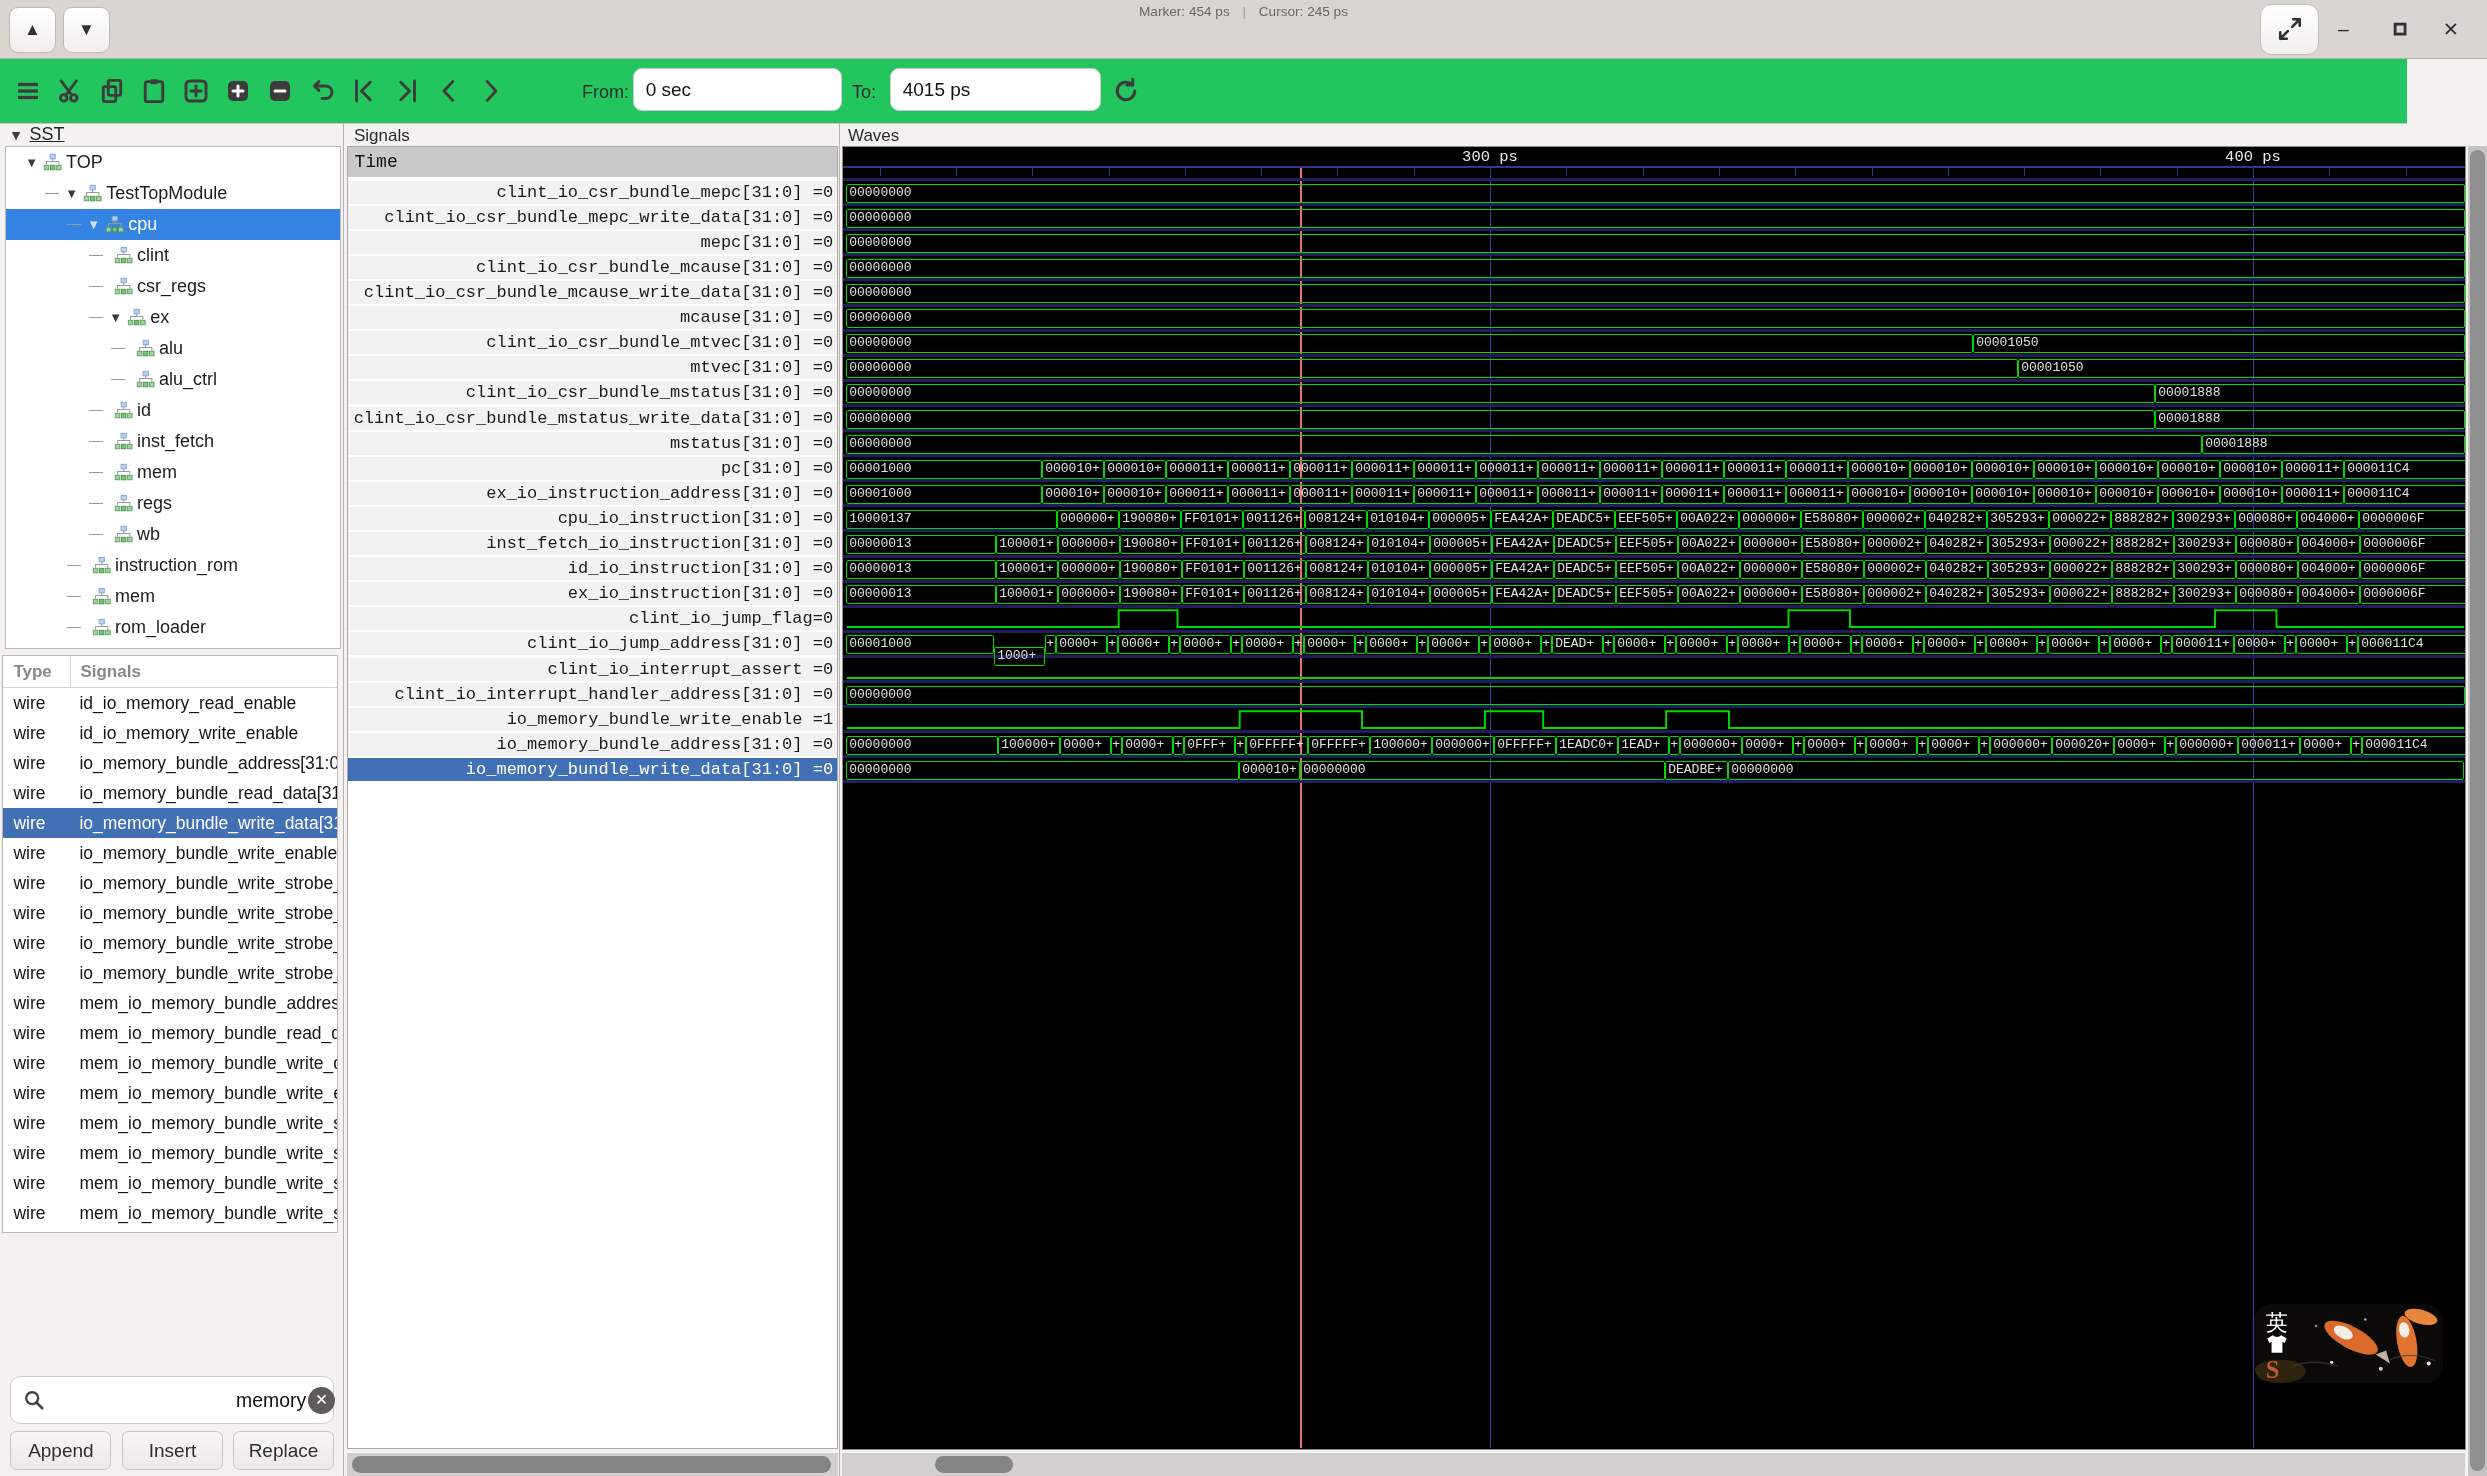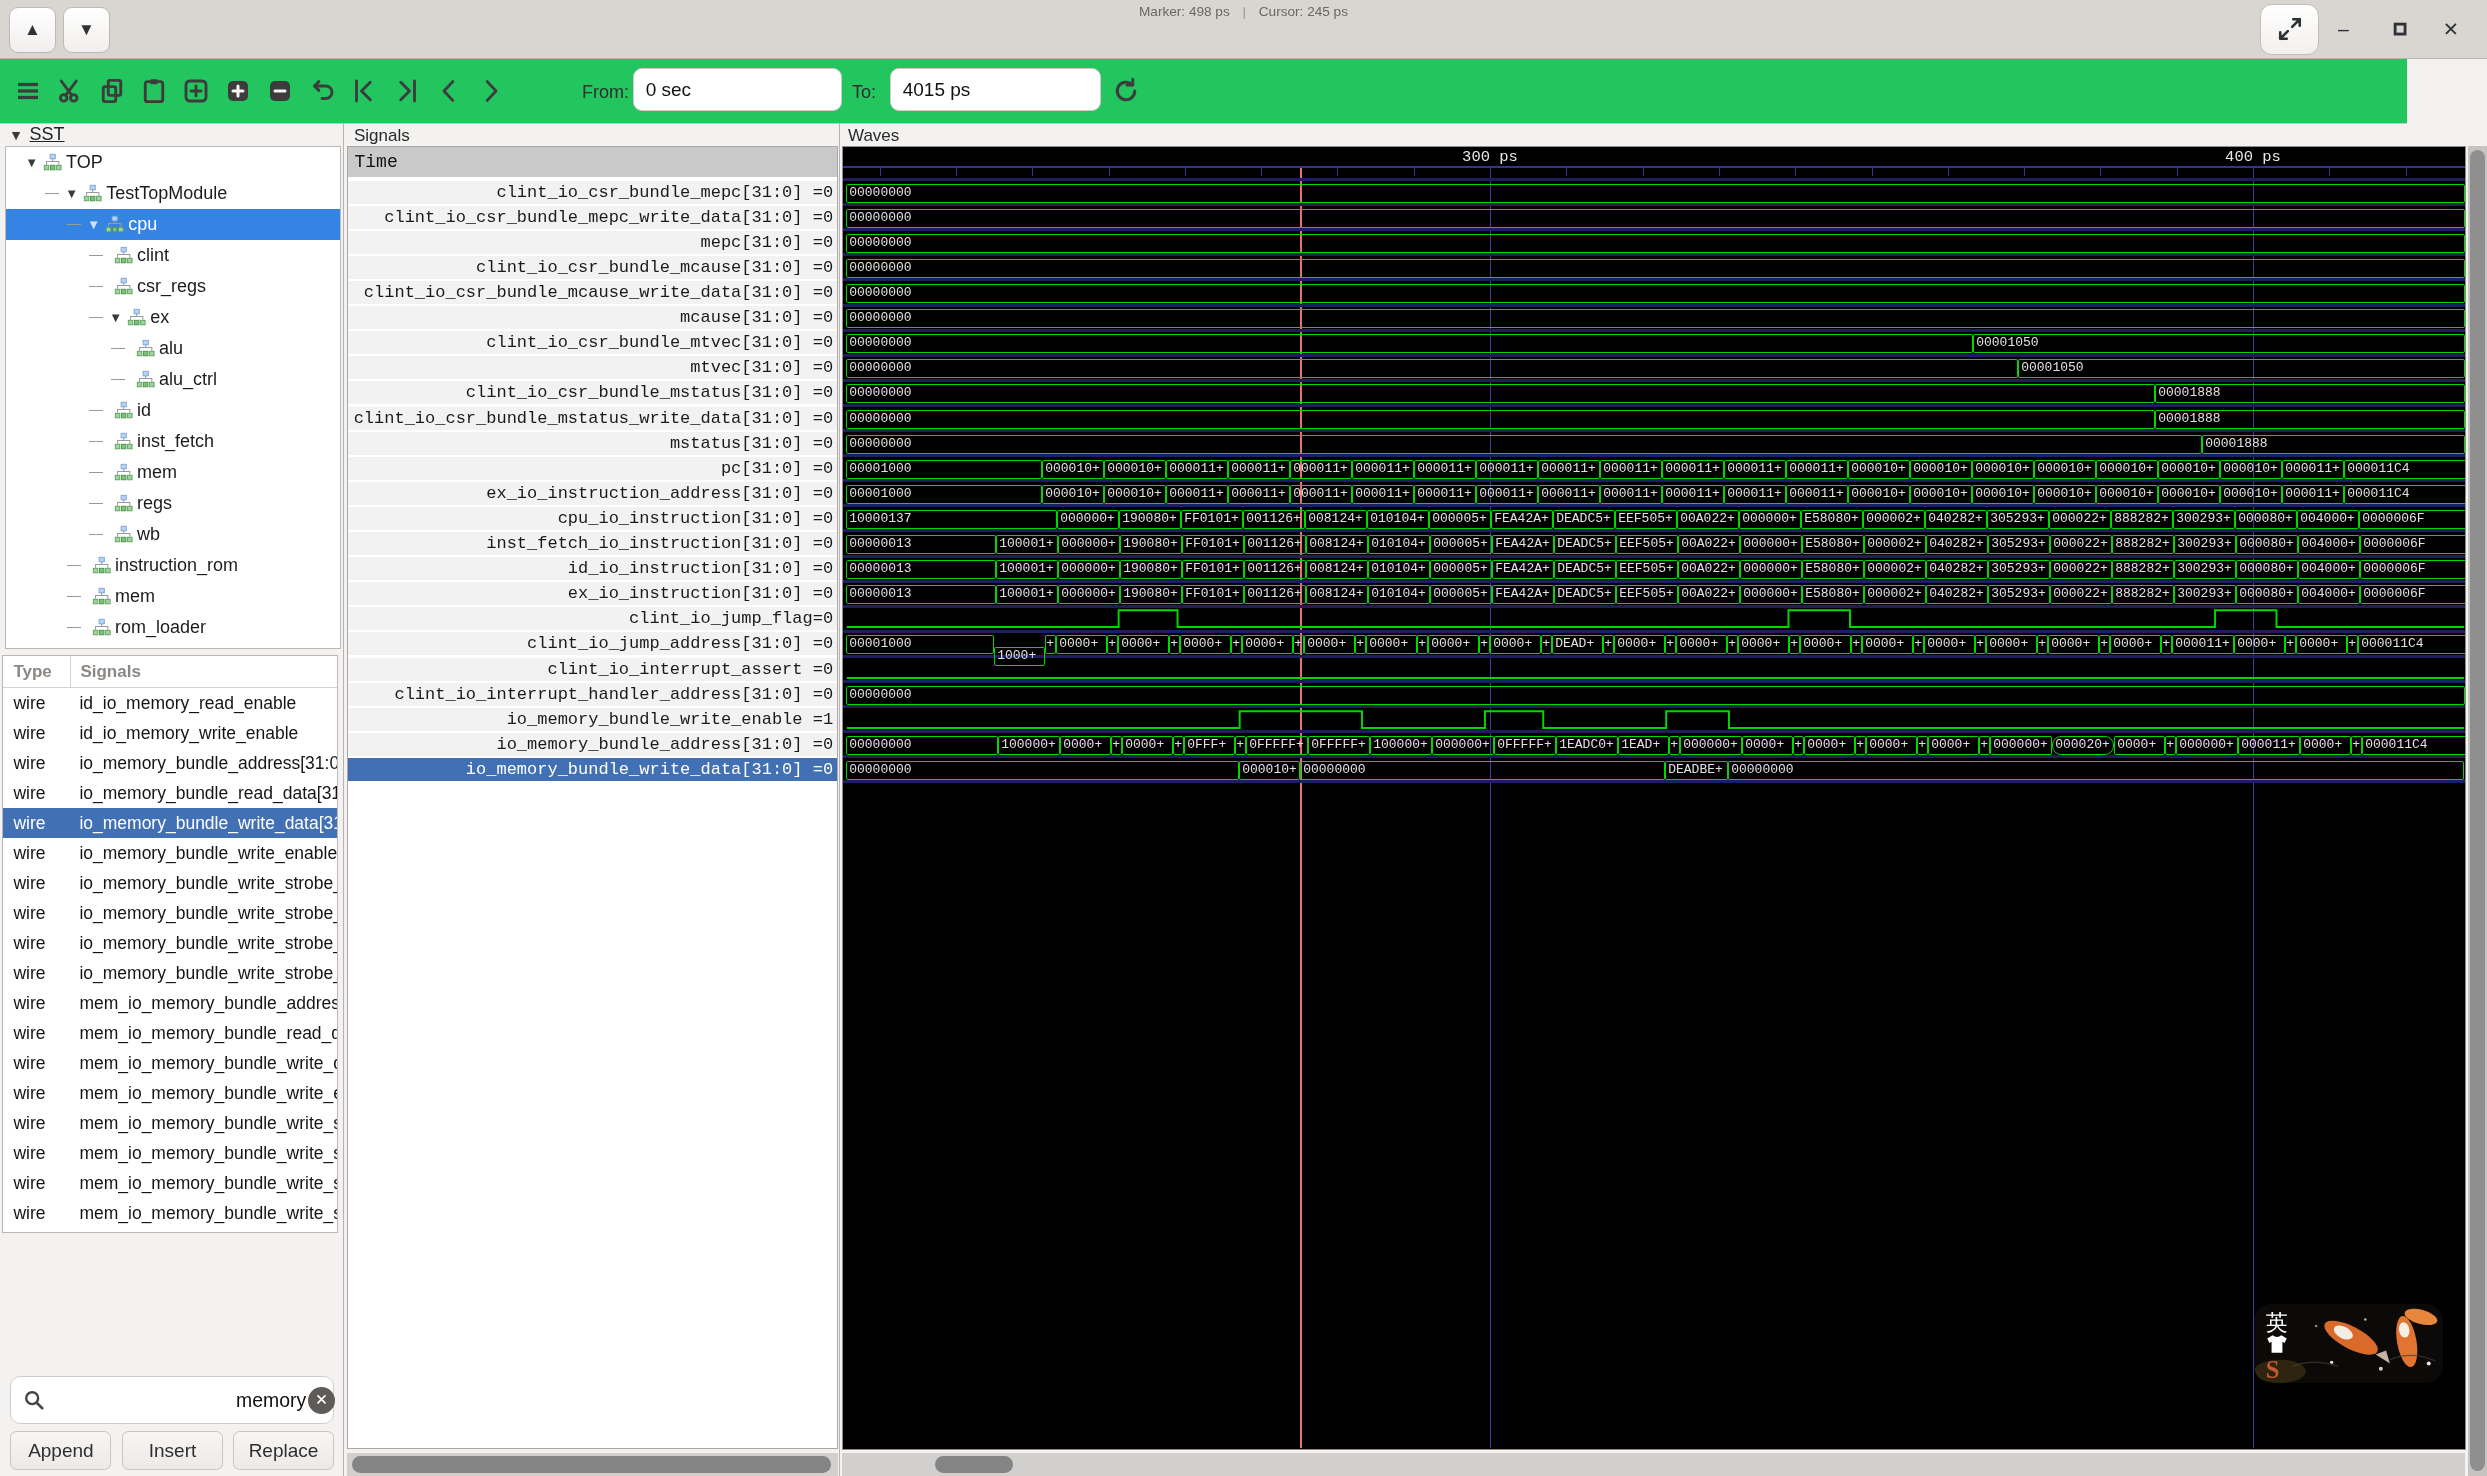--- a/index.html
+++ b/index.html
@@ -88,21 +88,21 @@
 
   <div class="titlebar">
     <div class="tb-btn" style="left:9px">
         <span>▲</span>
       </div>
     <div class="tb-btn" style="left:63px">
         <span>▼</span>
       </div>
     <div class="title-wrap">
       <div class="subtitle">
-        <span>Marker: 498 ps</span>
+        <span>Marker: 454 ps</span>
         <span style="margin:0 9px;color:#9a9692">|</span>
         <span>Cursor: 245 ps</span>
       </div>
     </div>
     <div class="winctl" style="right:168px">
       <div class="expandbtn">
           <svg width="26" height="26" viewBox="0 0 24 24">
             <path d="M14 10 L21 3 M21 3 h-6 M21 3 v6 M10 14 L3 21 M3 21 h6 M3 21 v-6" stroke="#2d3237" stroke-width="2.4" fill="none" stroke-linecap="round"></path>
           </svg>
         </div>
@@ -887,21 +887,21 @@
         <div class="seg" style="width: 62px;">000000+</div>
         <div class="seg" style="width: 51px;">0000+</div>
         <div class="seg narrow" style="width: 11px;">+</div>
         <div class="seg" style="width: 51px;">0000+</div>
         <div class="seg narrow" style="width: 11px;">+</div>
         <div class="seg" style="width: 51px;">0000+</div>
         <div class="seg narrow" style="width: 11px;">+</div>
         <div class="seg" style="width: 51px;">0000+</div>
         <div class="seg narrow" style="width: 11px;">+</div>
         <div class="seg" style="width: 62px;">000000+</div>
-        <div class="seg" style="width: 62px; border-radius: 9px;">000020+</div>
+        <div class="seg" style="width: 62px;">000020+</div>
         <div class="seg" style="width: 51px;">0000+</div>
         <div class="seg narrow" style="width: 11px;">+</div>
         <div class="seg" style="width: 62px;">000000+</div>
         <div class="seg" style="width: 62px;">000011+</div>
         <div class="seg" style="width: 51px;">0000+</div>
         <div class="seg narrow" style="width: 11px;">+</div>
         <div class="seg" style="width: 113px;">000011C4</div>
       </div>
       <div class="wave-row" style="top: 611px; width: 1619px; z-index: 2;">
         <div class="seg" style="width: 393px;">00000000</div>

